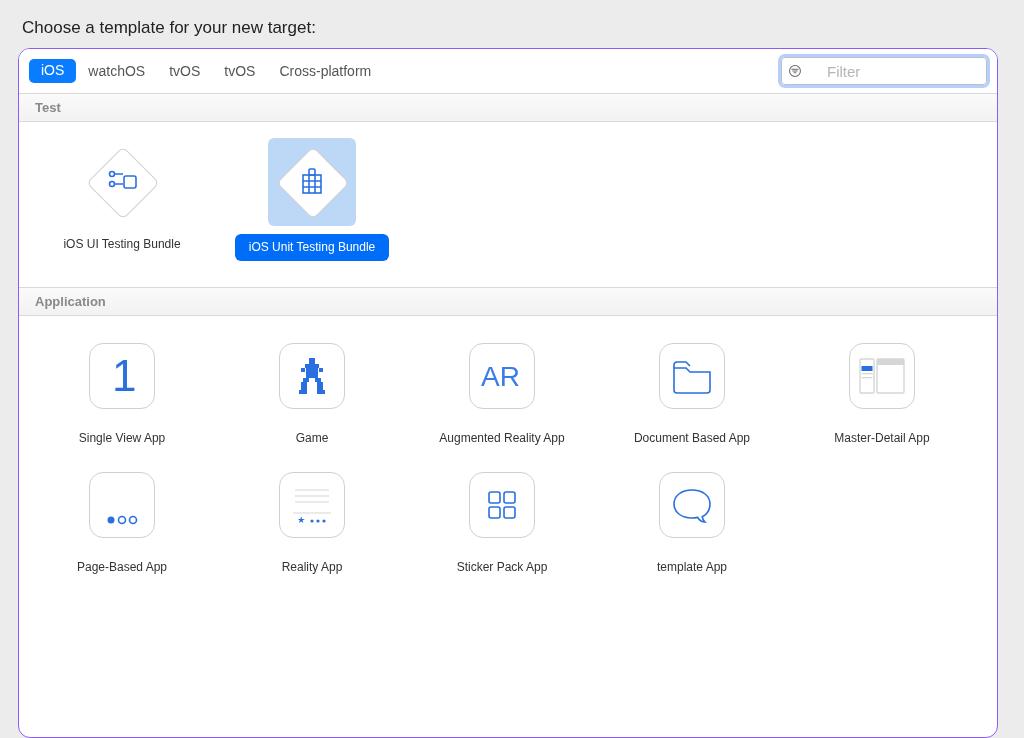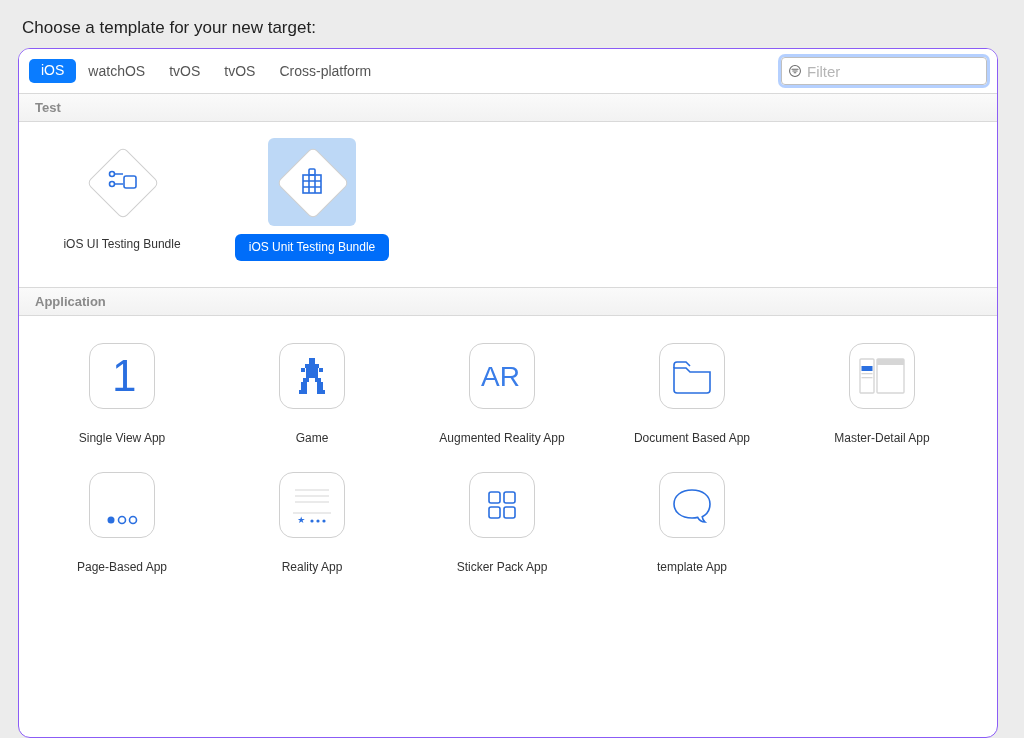--- a/index.html
+++ b/index.html
@@ -69,20 +69,21 @@
       color: #6a6a6a;
       flex-shrink: 0;
     }
     .filter-input {
       border: none;
       outline: none;
       font-size: 15px;
       color: #14532d;
       width: 100%;
       background: transparent;
+      margin-left: 20px;
     }
     .filter-input::placeholder { color: #b5b5b5; }
 
     .section-header {
       background: linear-gradient(#fafafa, #f2f2f2);
       border-top: 1px solid #d9d9d9;
       border-bottom: 1px solid #d9d9d9;
       padding: 6px 16px;
       font-size: 13px;
       font-weight: 600;

